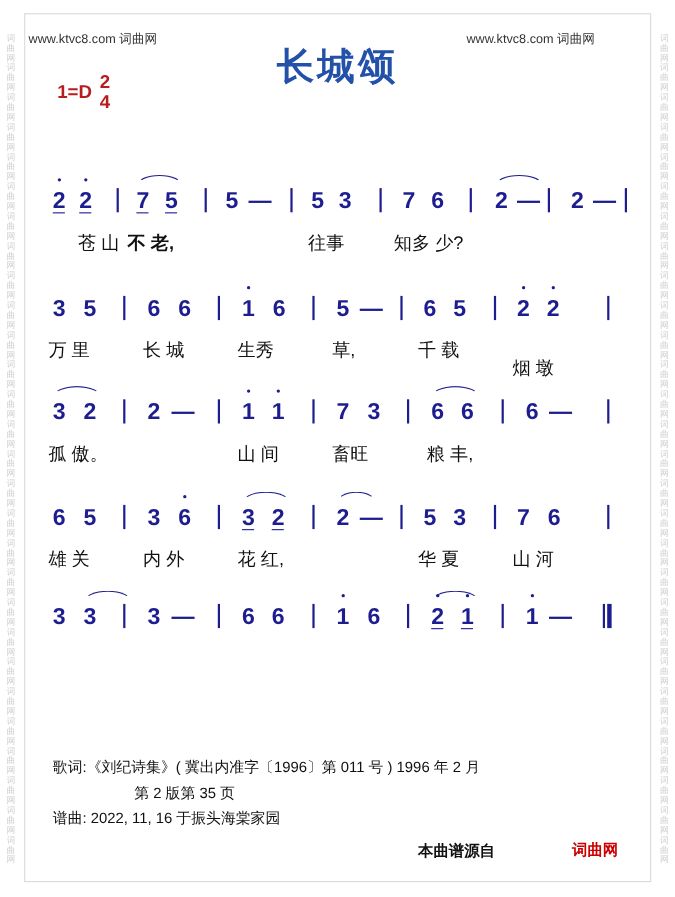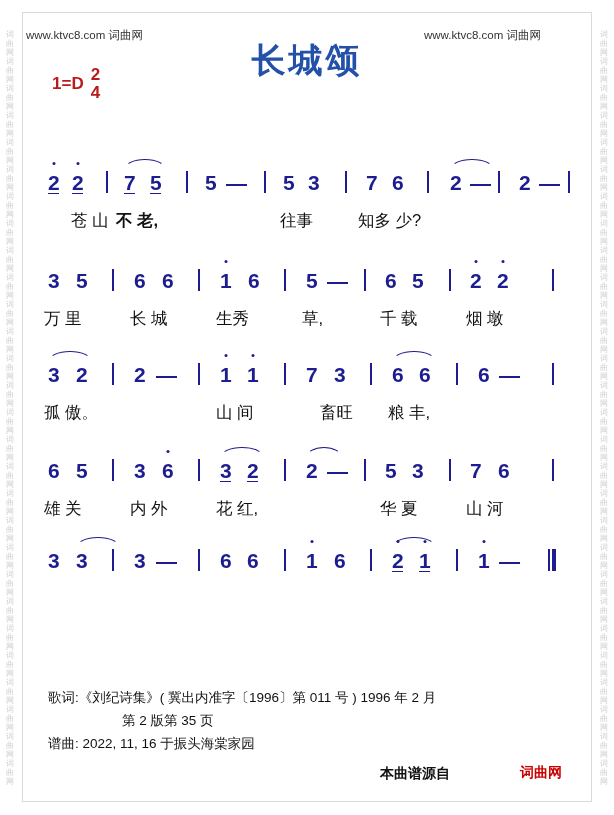--- a/index.html
+++ b/index.html
@@ -287,21 +287,21 @@
         <span class="bar" style="left: 324px;"></span>
         <span class="bar" style="left: 409px;"></span>
         <span class="bar" style="left: 512px;"></span>
       </div>
     <div class="lyrics">
         <span class="ly" style="left: 4px;">万 里</span>
         <span class="ly" style="left: 90px;">长 城</span>
         <span class="ly" style="left: 176px;">生秀</span>
         <span class="ly" style="left: 262px;">草,</span>
         <span class="ly" style="left: 340px;">千 载</span>
-        <span class="ly" style="left: 426px;">烟 墩</span>
+        <span class="ly" style="left: 426px; margin-top: 16px;">烟 墩</span>
       </div>
   </div>
   <div class="line" id="line2" style="top:362px;">
     <div class="notes">
         <span class="nt" style="left: 8px;">3</span>
         <span class="nt" style="left: 36px;">2</span>
         <span class="nt" style="left: 94px;">2</span>
         <span class="nt" style="left: 116px;">—</span>
         <span class="nt" style="left: 180px;">1<span class="dot-up"></span></span>
         <span class="nt" style="left: 207px;">1<span class="dot-up"></span></span>
@@ -316,21 +316,21 @@
         <span class="bar" style="left: 244px;"></span>
         <span class="bar" style="left: 330px;"></span>
         <span class="bar" style="left: 416px;"></span>
         <span class="bar" style="left: 512px;"></span>
         <span class="slur" style="left: 8px; top: -11px; width: 42px;"></span>
         <span class="slur" style="left: 352px; top: -11px; width: 42px;"></span>
       </div>
     <div class="lyrics">
         <span class="ly" style="left: 4px;">孤 傲。</span>
         <span class="ly" style="left: 176px;">山 间</span>
-        <span class="ly" style="left: 280px;">畜旺</span>
+        <span class="ly" style="left: 262px;">畜旺</span>
         <span class="ly" style="left: 348px; text-align: center;">粮 丰,</span>
       </div>
   </div>
   <div class="line" id="line3" style="top:458px;">
     <div class="notes">
         <span class="nt" style="left: 8px;">6</span>
         <span class="nt" style="left: 36px;">5</span>
         <span class="nt" style="left: 94px;">3</span>
         <span class="nt" style="left: 122px;">6<span class="dot-up"></span></span>
         <span class="nt u1" style="left: 180px;">3</span>

